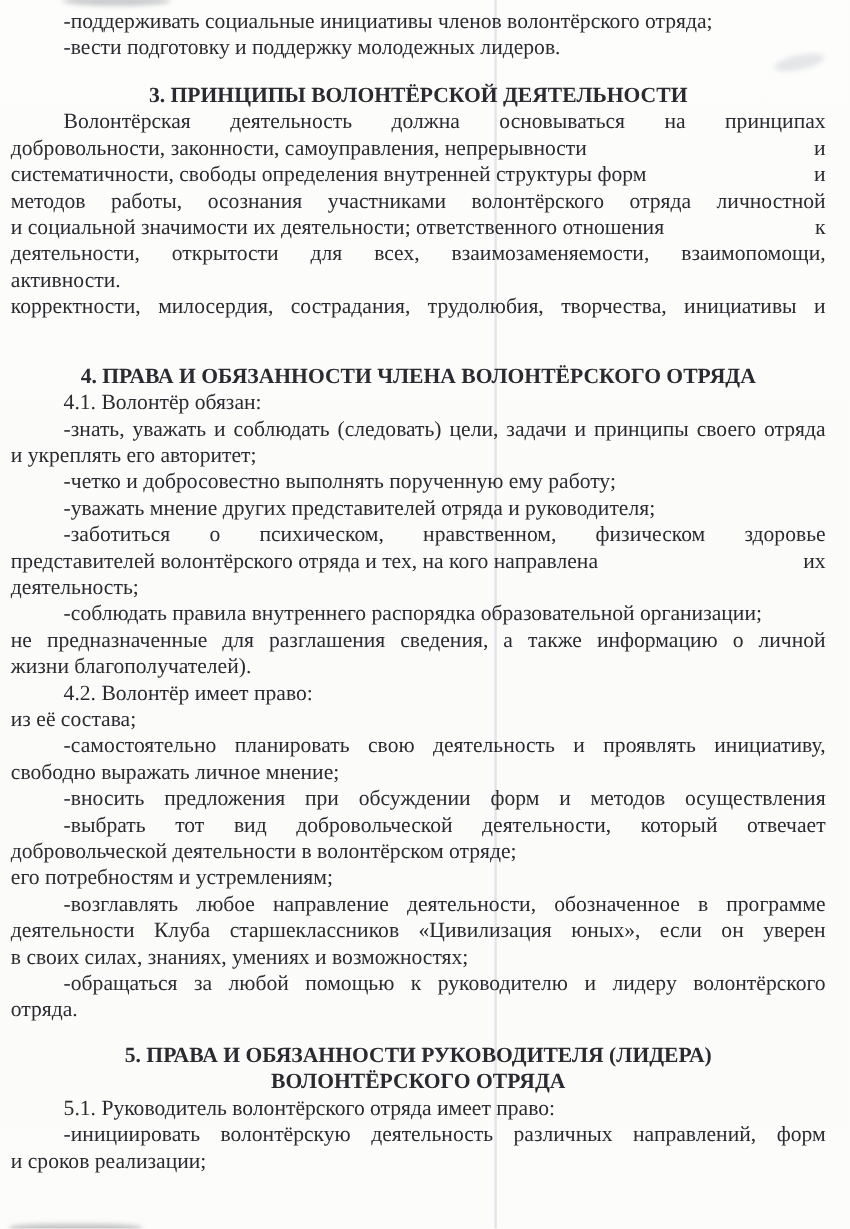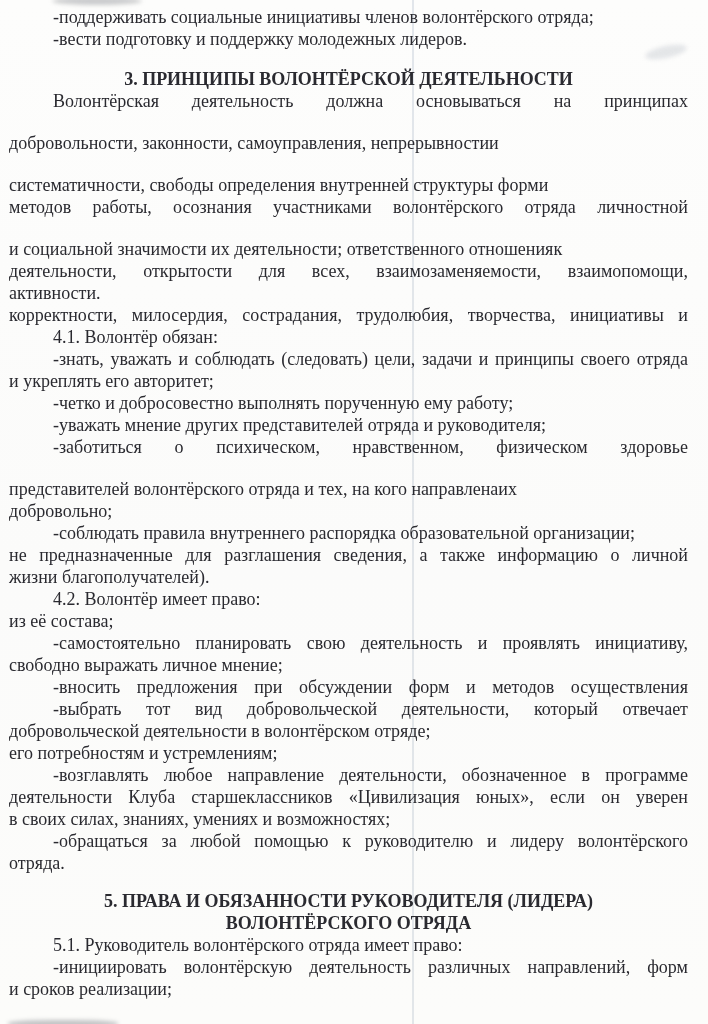--- a/index.html
+++ b/index.html
@@ -68,21 +68,21 @@
     text-align: justify;
     text-align-last: justify;
     text-justify: inter-word;
   }
   .line.c {
     text-align: center;
     text-align-last: center;
   }
   .line.s {
     display: flex;
-    margin-top: 20px;
+    justify-content: space-between;
   }
   .line.b {
     font-weight: bold;
   }
   .line.i {
     padding-left: 44px;
   }
   .line span { display: inline-block; }
 </style>
 </head>
@@ -107,31 +107,32 @@
         <span>и</span>
       </div>
       <div class="line j">методов работы, осознания участниками волонтёрского отряда личностной</div>
       <div class="line s">
         <span>и социальной значимости их деятельности; ответственного отношения</span>
         <span>к</span>
       </div>
       <div class="line j">деятельности, открытости для всех, взаимозаменяемости, взаимопомощи,</div>
       <div class="line l">активности.</div>
       <div class="line j">корректности, милосердия, сострадания, трудолюбия, творчества, инициативы и</div>
+      <div class="line c b" style="margin-top: 36px;">4. ПРАВА И ОБЯЗАННОСТИ ЧЛЕНА ВОЛОНТЁРСКОГО ОТРЯДА</div>
       <div class="line l i">4.1. Волонтёр обязан:</div>
       <div class="line j i">-знать, уважать и соблюдать (следовать) цели, задачи и принципы своего отряда</div>
       <div class="line l">и укреплять его авторитет;</div>
       <div class="line l i">-четко и добросовестно выполнять порученную ему работу;</div>
       <div class="line l i">-уважать мнение других представителей отряда и руководителя;</div>
       <div class="line j i">-заботиться о психическом, нравственном, физическом здоровье</div>
       <div class="line s">
         <span>представителей волонтёрского отряда и тех, на кого направлена</span>
         <span>их</span>
       </div>
-      <div class="line l">добровольно;</div>
+      <div class="line l">деятельность;</div>
       <div class="line l i">-соблюдать правила внутреннего распорядка образовательной организации;</div>
       <div class="line j">не предназначенные для разглашения сведения, а также информацию о личной</div>
       <div class="line l">жизни благополучателей).</div>
       <div class="line l i">4.2. Волонтёр имеет право:</div>
       <div class="line l">из её состава;</div>
       <div class="line j i">-самостоятельно планировать свою деятельность и проявлять инициативу,</div>
       <div class="line l">свободно выражать личное мнение;</div>
       <div class="line j i">-вносить предложения при обсуждении форм и методов осуществления</div>
       <div class="line j i">-выбрать тот вид добровольческой деятельности, который отвечает</div>
       <div class="line l">добровольческой деятельности в волонтёрском отряде;</div>

